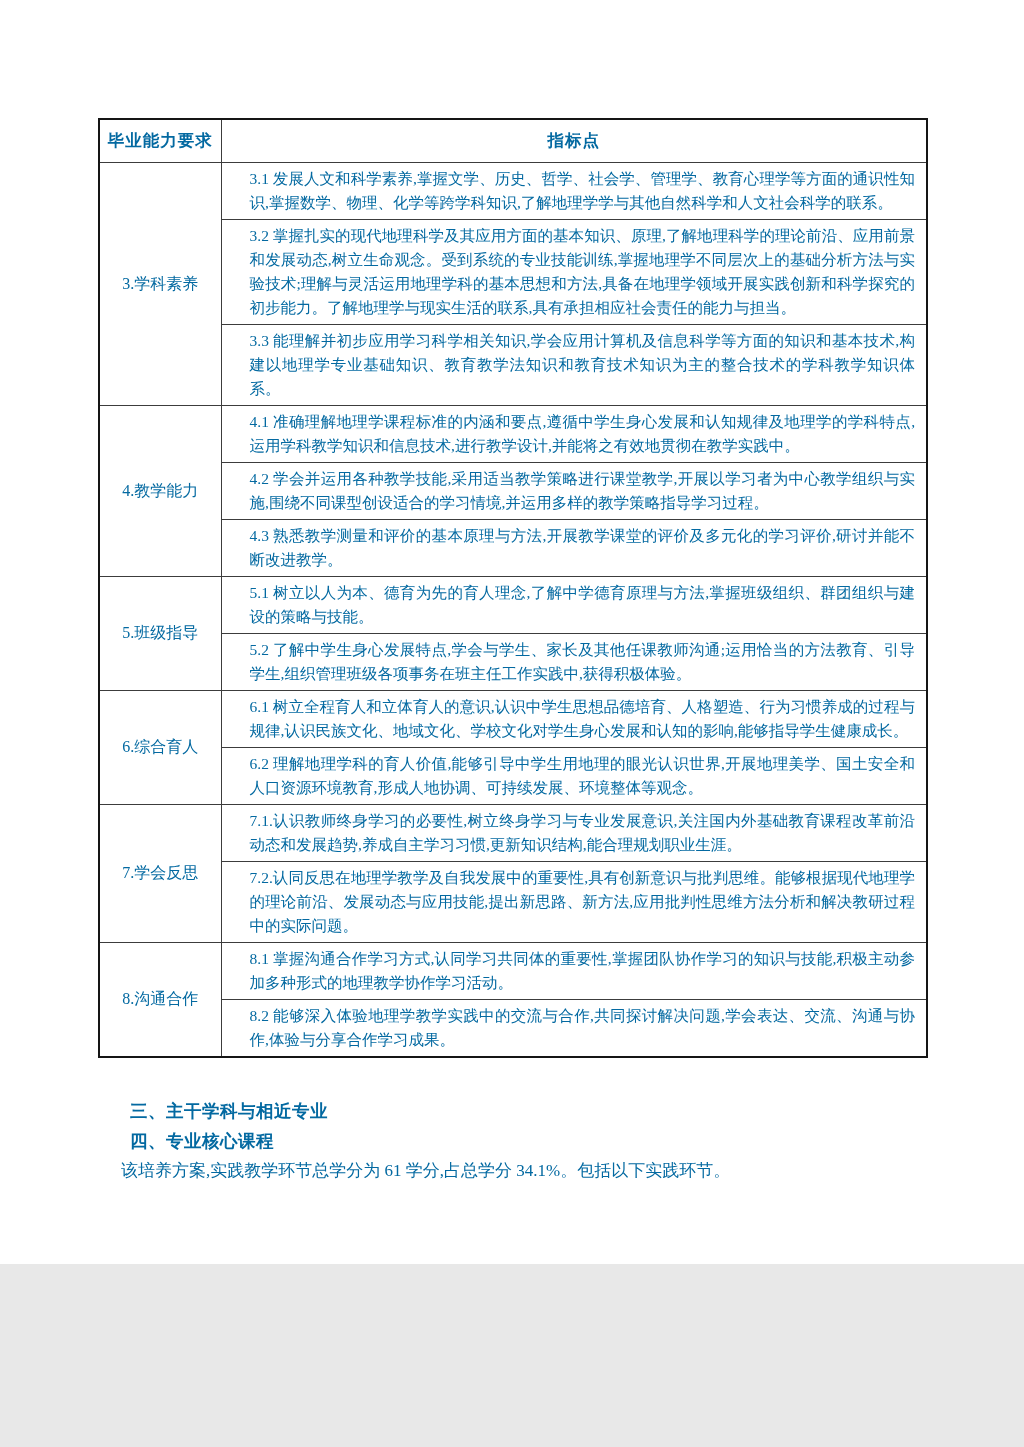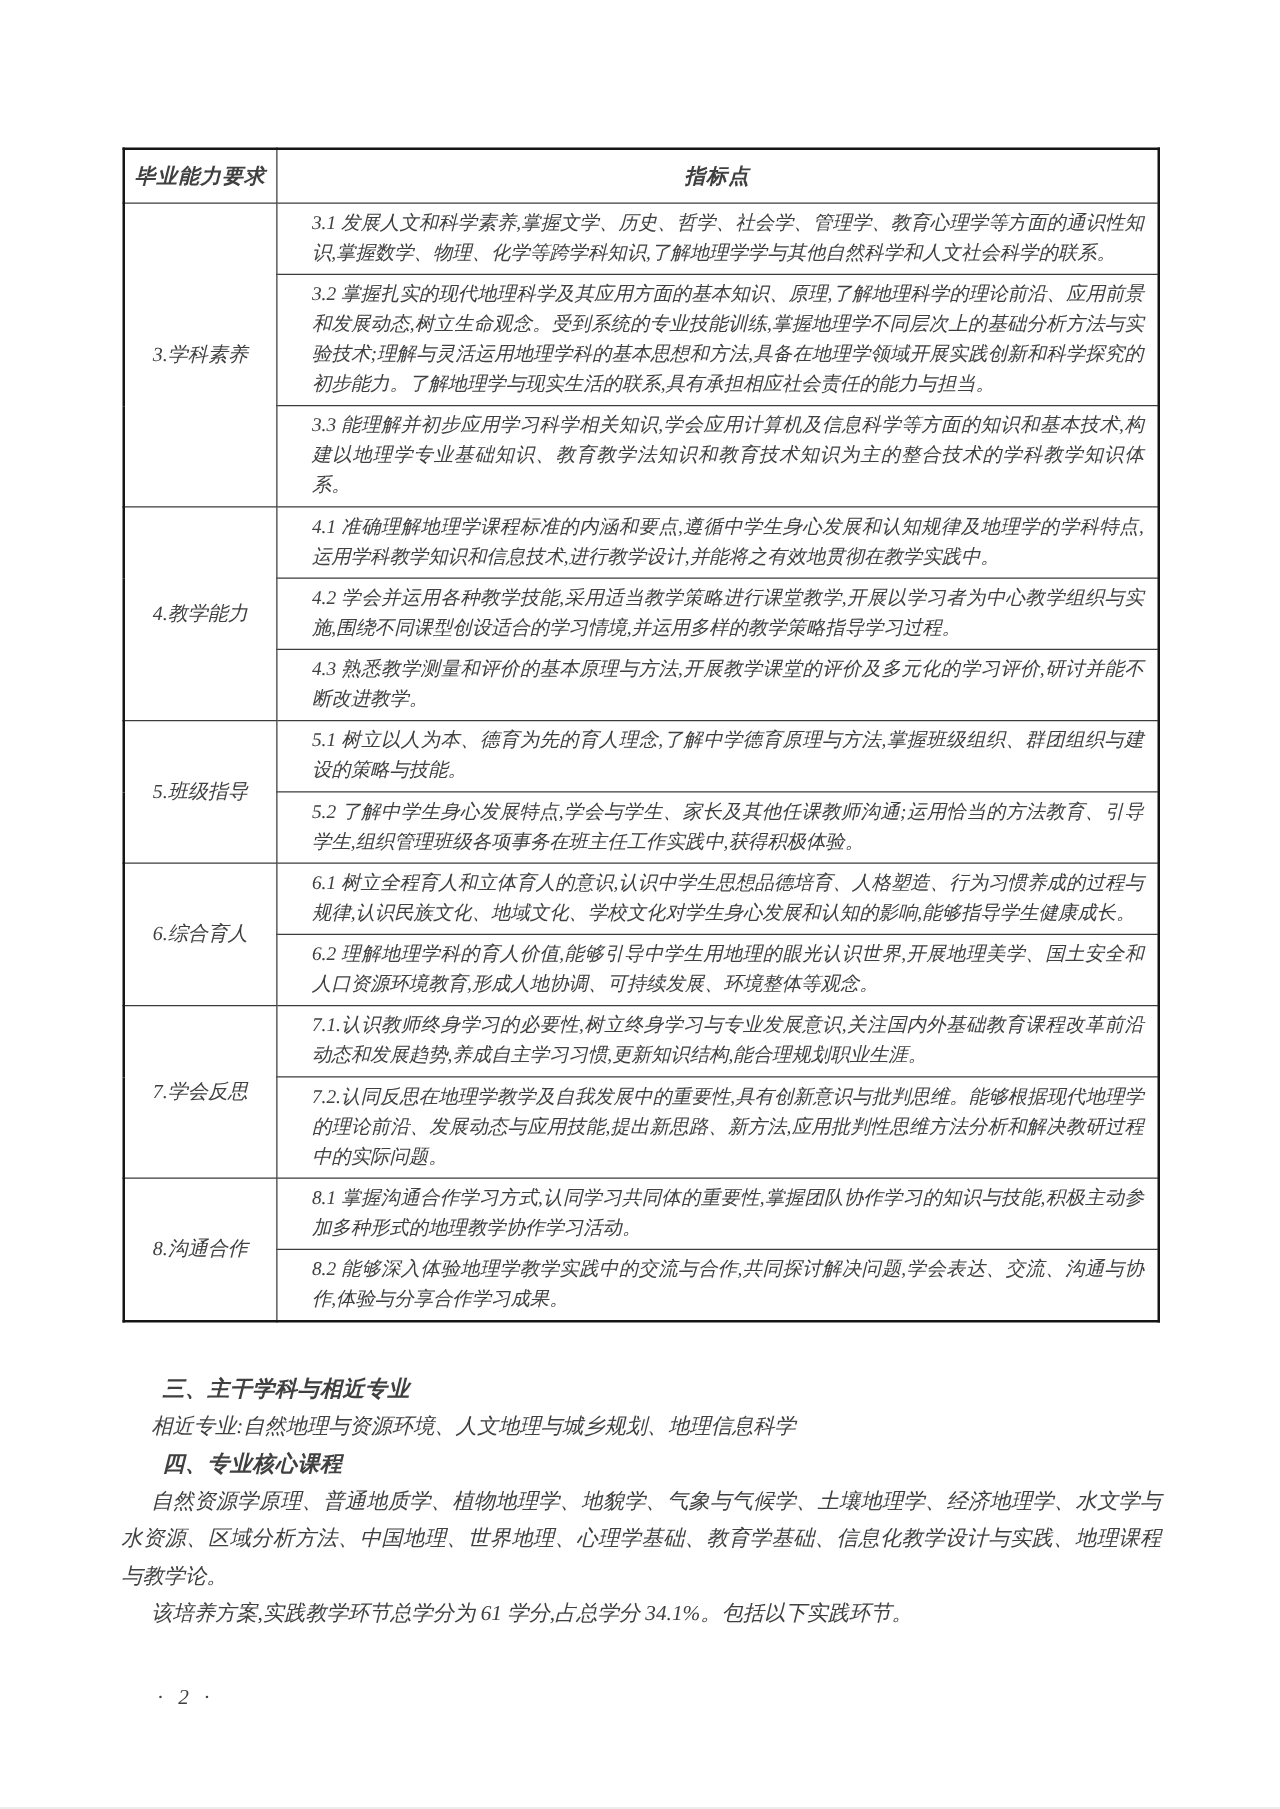--- a/index.html
+++ b/index.html
@@ -1,26 +1,25 @@
 <!DOCTYPE html>
 <html><head>
 <meta charset="utf-8">
 <style>
   * { margin: 0; padding: 0; box-sizing: border-box; }
   html, body { background: #e8e8e8; }
   .page {
     position: relative;
     width: 1024px;
-    height: 1446px;
+    height: 1264px;
     background: #ffffff;
     margin: 0 auto;
     font-family: "Liberation Serif", "DejaVu Serif", serif;
-    color: #404040;
+    color: #0369a1;
     overflow: hidden;
-    font-style: italic;
   }
 
   
   table.req-table {
     position: absolute;
     left: 98px;
     top: 118px;
     width: 830px;
     border-collapse: collapse;
     table-layout: fixed;
@@ -170,24 +169,22 @@
         <td class="ind-cell">8.1 掌握沟通合作学习方式,认同学习共同体的重要性,掌握团队协作学习的知识与技能,积极主动参加多种形式的地理教学协作学习活动。</td>
       </tr>
       <tr>
         <td class="ind-cell">8.2 能够深入体验地理学教学实践中的交流与合作,共同探讨解决问题,学会表达、交流、沟通与协作,体验与分享合作学习成果。</td>
       </tr>
     </tbody>
   </table>
 
   <div class="bottom-section">
     <div class="sec-heading">三、主干学科与相近专业</div>
-    <div class="sec-line">相近专业:自然地理与资源环境、人文地理与城乡规划、地理信息科学</div>
 
     <div class="sec-heading">四、专业核心课程</div>
-    <div class="sec-para">自然资源学原理、普通地质学、植物地理学、地貌学、气象与气候学、土壤地理学、经济地理学、水文学与水资源、区域分析方法、中国地理、世界地理、心理学基础、教育学基础、信息化教学设计与实践、地理课程与教学论。</div>
 
     <div class="sec-line">该培养方案,实践教学环节总学分为 61 学分,占总学分 34.1%。包括以下实践环节。</div>
 
   </div>
 
   <div class="page-number">· 2 ·</div>
 
 </div>
 
 </body></html>

